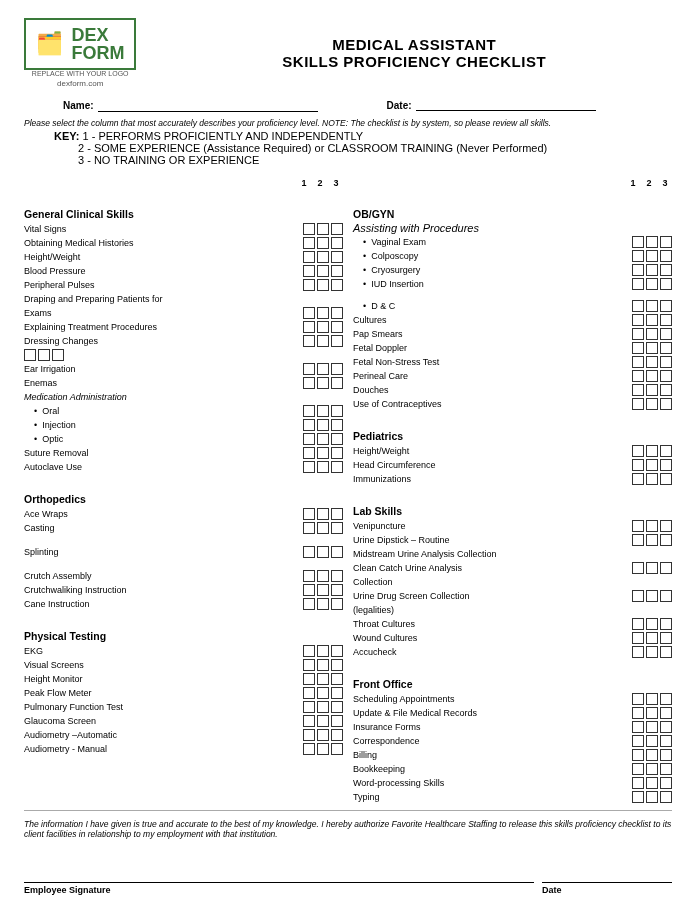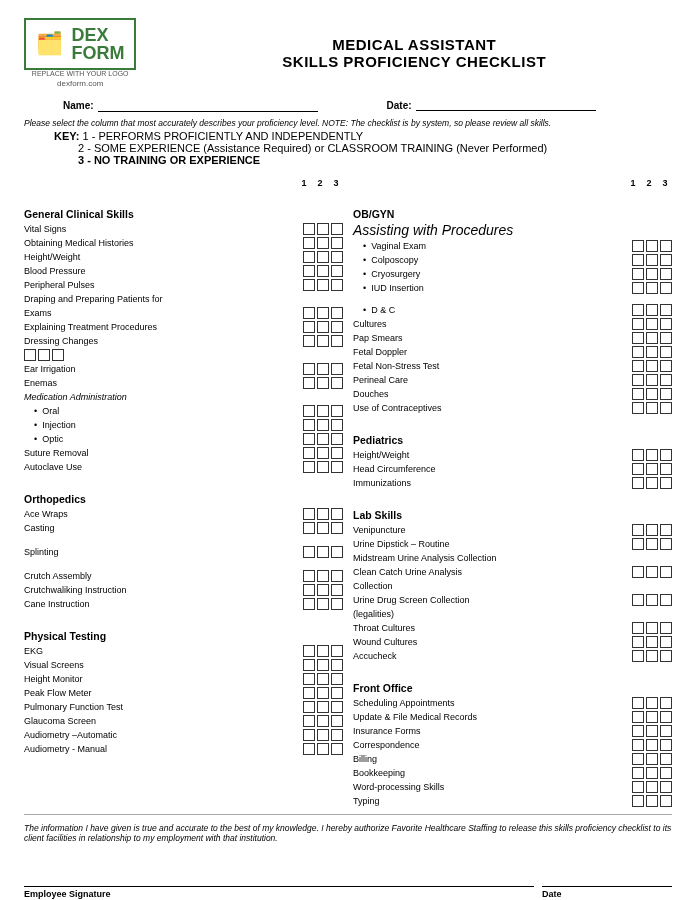--- a/index.html
+++ b/index.html
@@ -90,21 +90,21 @@
       font-weight: bold;
       font-style: normal;
     }
     .section-title {
       font-size: 10.5px;
       font-weight: 900;
       margin-top: 6px;
       margin-bottom: 2px;
     }
     .subsection-title {
-      font-size: 14px;
+      font-size: 11px;
       font-style: italic;
       margin-bottom: 1px;
     }
     .checkbox-header {
       display: flex;
       justify-content: flex-end;
       gap: 2px;
       font-size: 9px;
       font-weight: bold;
       margin-bottom: 2px;
@@ -210,21 +210,21 @@
     <span>Date:</span>
     <input type="text" style="border-top: none; border-right: none; border-left: none; border-image: initial; border-bottom: 1px solid rgb(0, 0, 0); width: 180px; font-size: 10px; outline: none;">
   </div>
 </div>
 
 <div class="instructions">Please select the column that most accurately describes your proficiency level.  NOTE:  The checklist is by system, so please review all skills.</div>
 <div class="key-block">
   <span class="key-label">KEY:</span>
   <span>1 - PERFORMS PROFICIENTLY AND INDEPENDENTLY</span><br>
   <span style="padding-left:24px;">2 - SOME EXPERIENCE (Assistance Required) or CLASSROOM TRAINING (Never Performed)</span><br>
-  <span style="padding-left:24px;font-weight:bold;">3 - NO TRAINING OR EXPERIENCE</span>
+  <span style="padding-left:24px;">3 - NO TRAINING OR EXPERIENCE</span>
 </div>
 
 <div style="display:flex; gap:10px;">
 
   <div style="flex:1;">
     <div class="checkbox-header">
       <span>1</span>
       <span>2</span>
       <span>3</span>
     </div>

